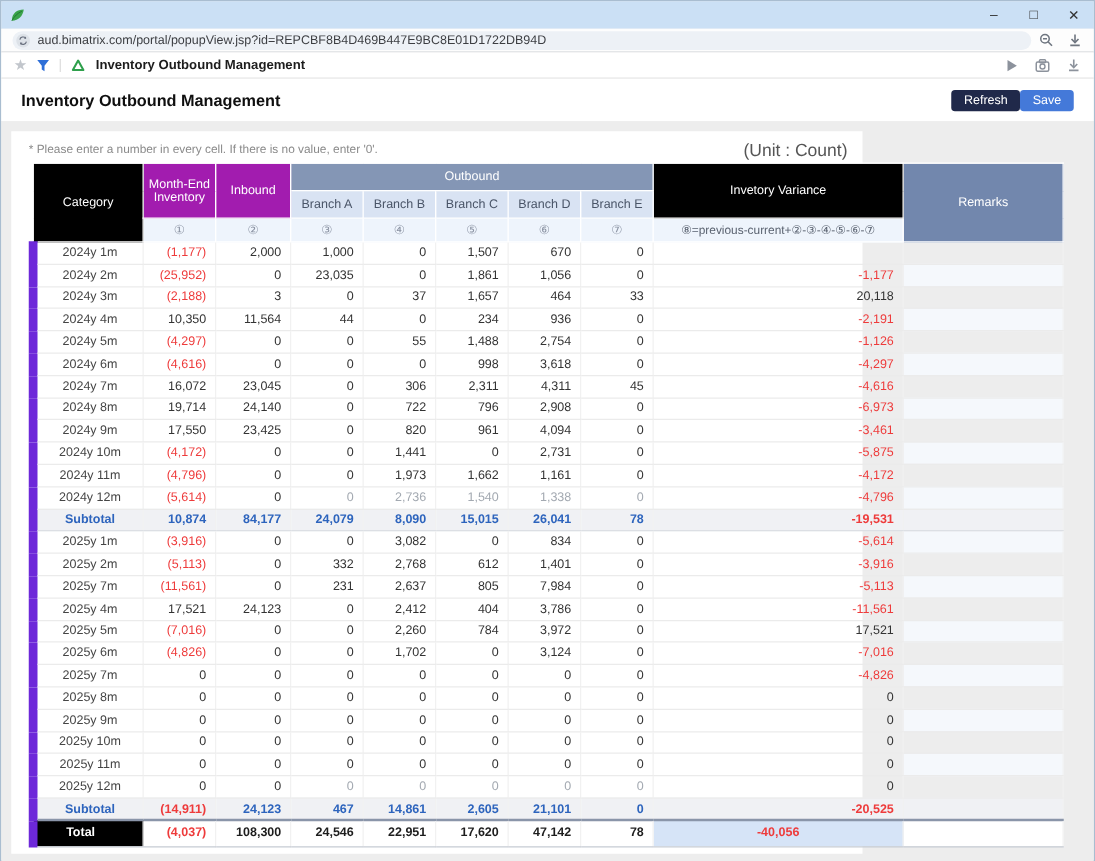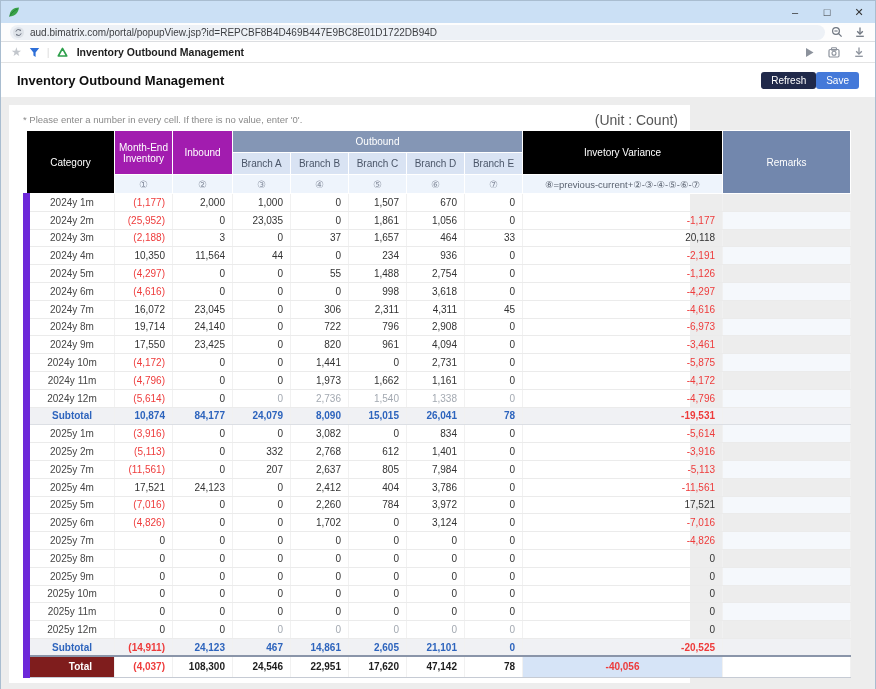--- a/index.html
+++ b/index.html
@@ -63,21 +63,21 @@
   tbody td.num { text-align:right; }
   tbody tr.row-data:nth-child(even) td.remarks { background:#f5f8fc; }
   .muted td.col2, .muted td.col3, .muted td.col4, .muted td.col5, .muted td.col6 { color:#a3a9b1; }
   tbody td.red { color:#ee3b3b; }
 
   tr.row-subtotal td { background:#f0f1f4; color:#2d64bd; font-weight:bold; border-top:1px solid #dcdfe4; border-bottom:1px solid #dcdfe4; }
   tr.row-subtotal td.cat { text-align:right; padding-right:22px; }
   tr.row-subtotal td.red { color:#ee3b3b; }
 
   tr.row-total td { background:#fff; color:#1d1d1d; font-weight:bold; border-top:2px solid #8a95a9; border-bottom:1px solid #c6cbd4; height:21px; }
-  tr.row-total td.cat { background:#7f1d1d; color:#fff; text-align:right; padding-right:22px; }
+  tr.row-total td.cat { background:#000000; color:#fff; text-align:center; padding-right:22px; }
   tr.row-total td.variance { background:#d6e4f7;text-align:center; }
   tr.row-total td.red { color:#ee3b3b;margin-left:38px; }
 
   svg { display:block; }
 </style>
 </head>
 <body>
 
 <div class="window">
 
@@ -395,21 +395,21 @@
               <td class="num col4">612</td>
               <td class="num col5">1,401</td>
               <td class="num col6">0</td>
               <td class="num col7 variance red">-3,916</td>
               <td class="remarks"></td>
             </tr>
             <tr class="row-data">
               <td class="cat">2025y 7m</td>
               <td class="num col0 red">(11,561)</td>
               <td class="num col1">0</td>
-              <td class="num col2">207</td>
+              <td class="num col2">231</td>
               <td class="num col3">2,637</td>
               <td class="num col4">805</td>
               <td class="num col5">7,984</td>
               <td class="num col6">0</td>
               <td class="num col7 variance red">-5,113</td>
               <td class="remarks"></td>
             </tr>
             <tr class="row-data">
               <td class="cat">2025y 4m</td>
               <td class="num col0">17,521</td>

